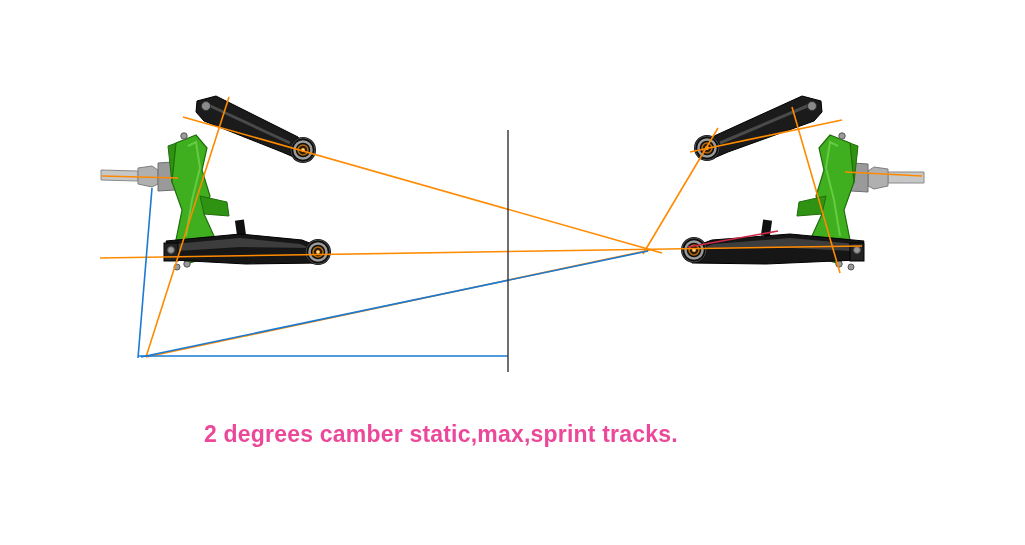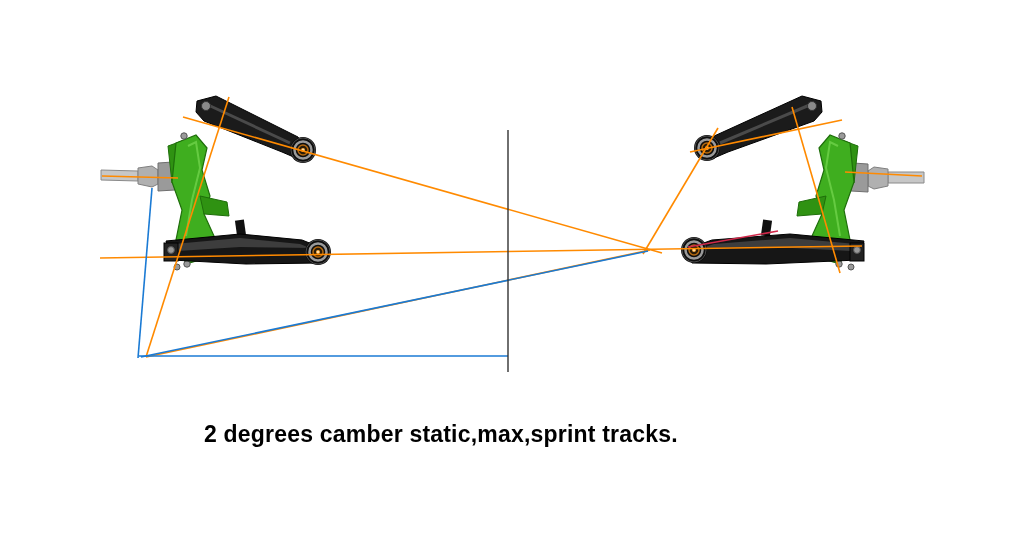--- a/index.html
+++ b/index.html
@@ -22,21 +22,21 @@
     width: 1025px;
     height: 545px;
     display: block;
   }
   .caption {
     position: absolute;
     left: 204px;
     top: 421px;
     font-size: 23px;
     font-weight: bold;
-    color: #000000;
+    color: #ec4899;
     letter-spacing: 0.2px;
     white-space: nowrap;
   }
 </style>
 </head>
 <body>
 
 <div class="canvas">
 
   <svg class="geometry-svg" viewBox="0 0 1025 545" xmlns="http://www.w3.org/2000/svg">

